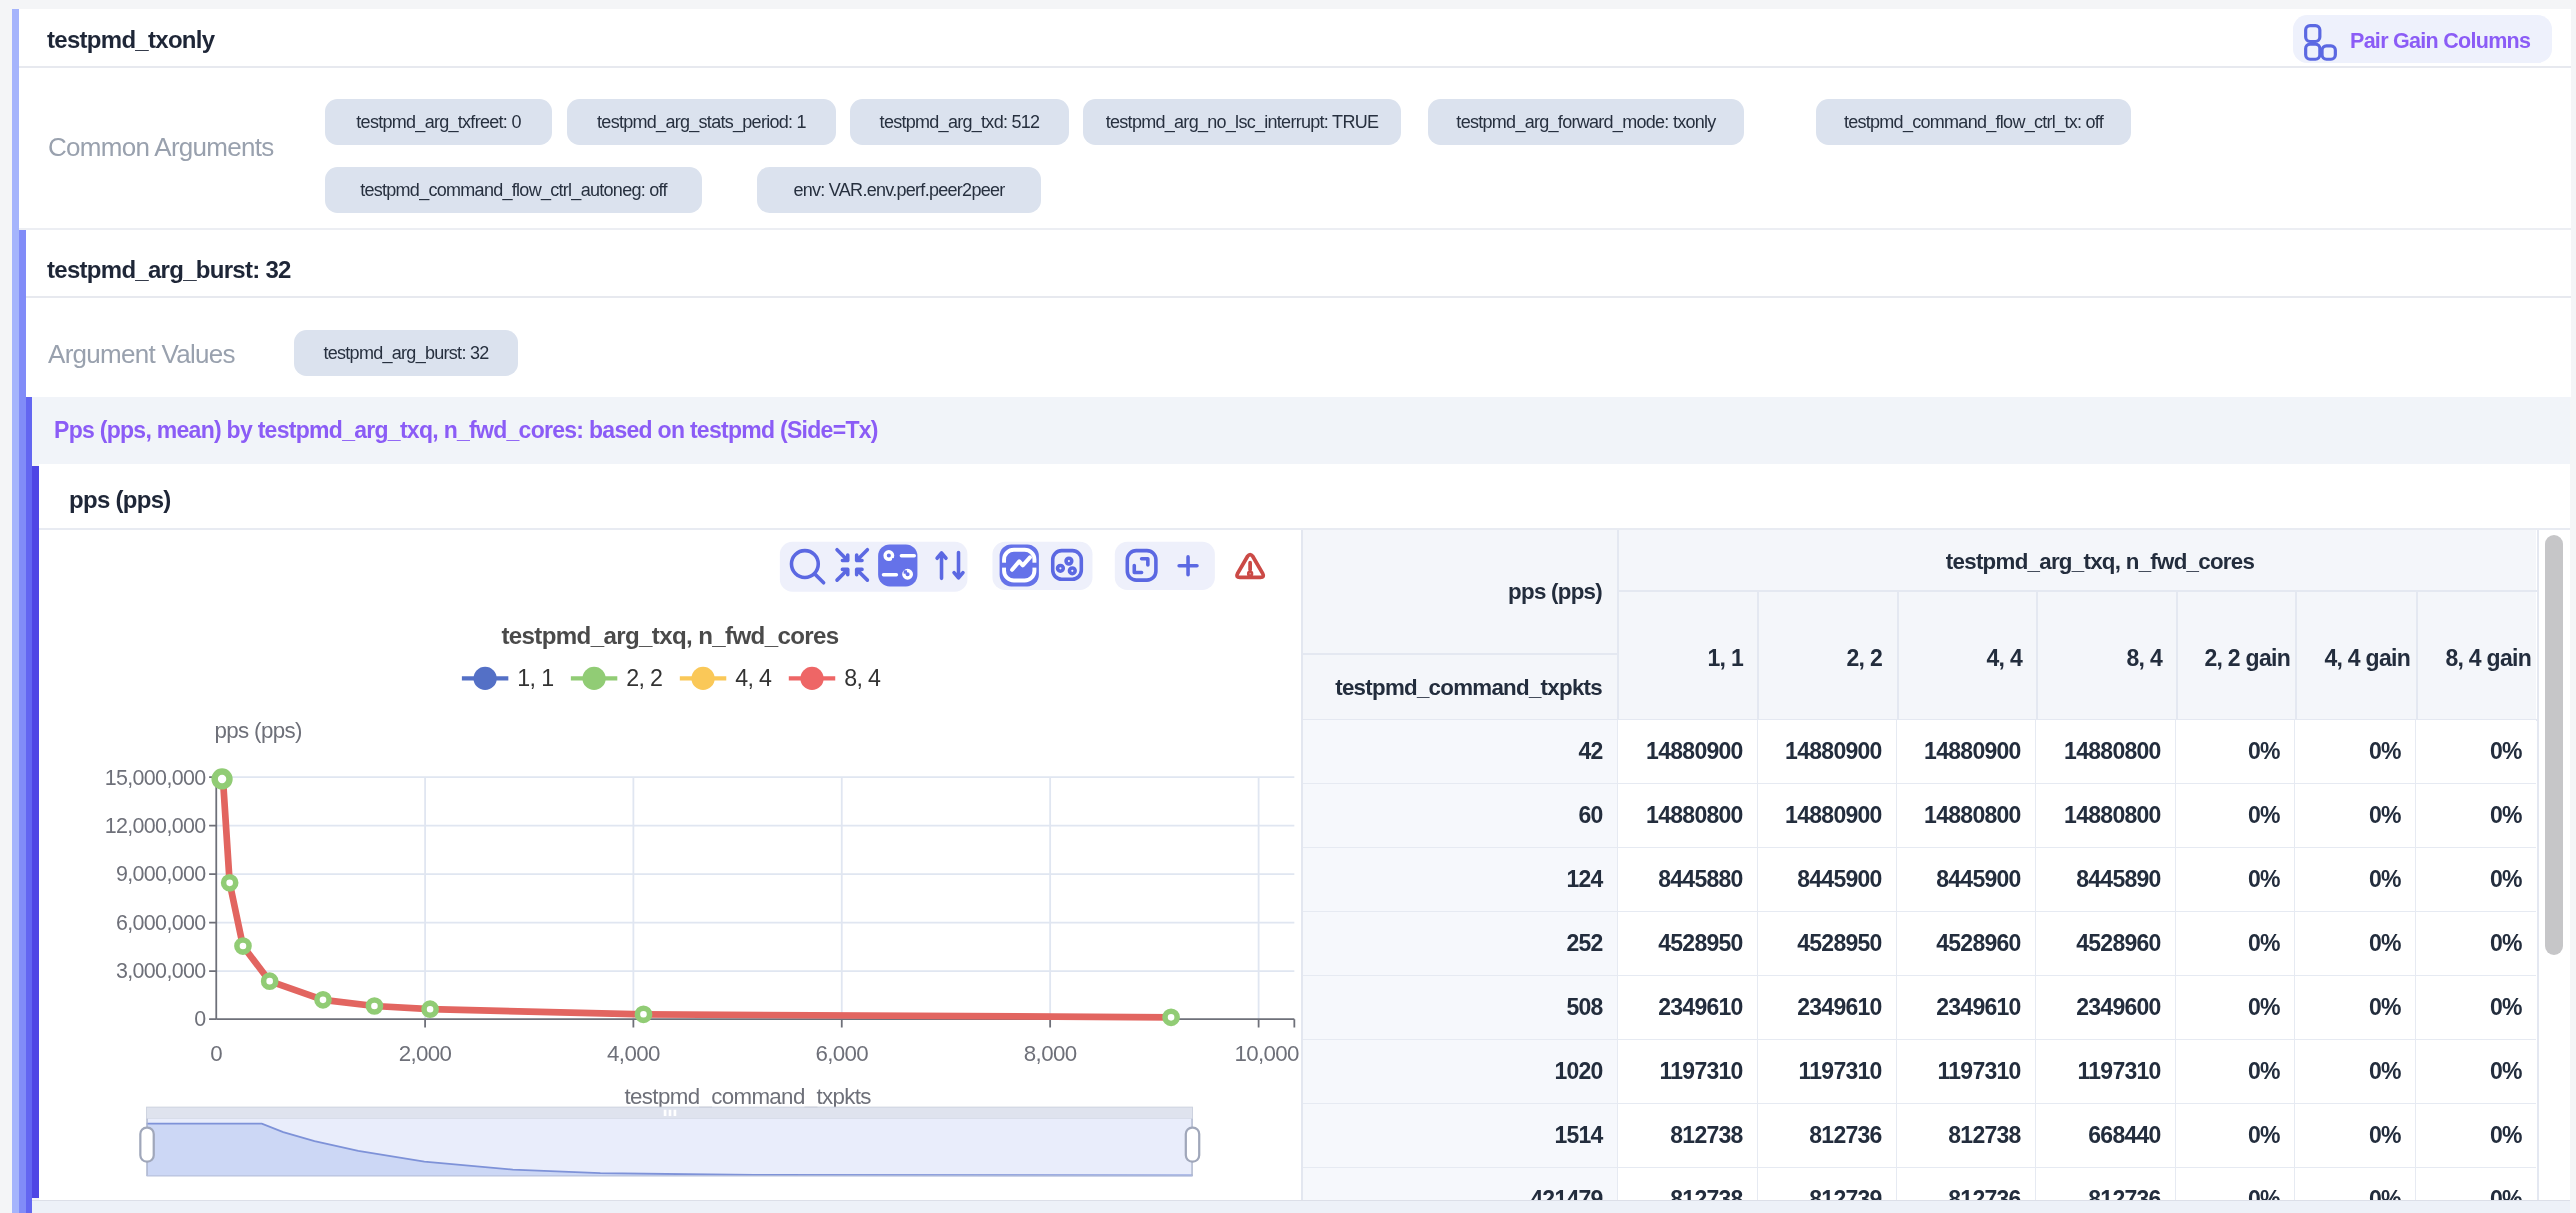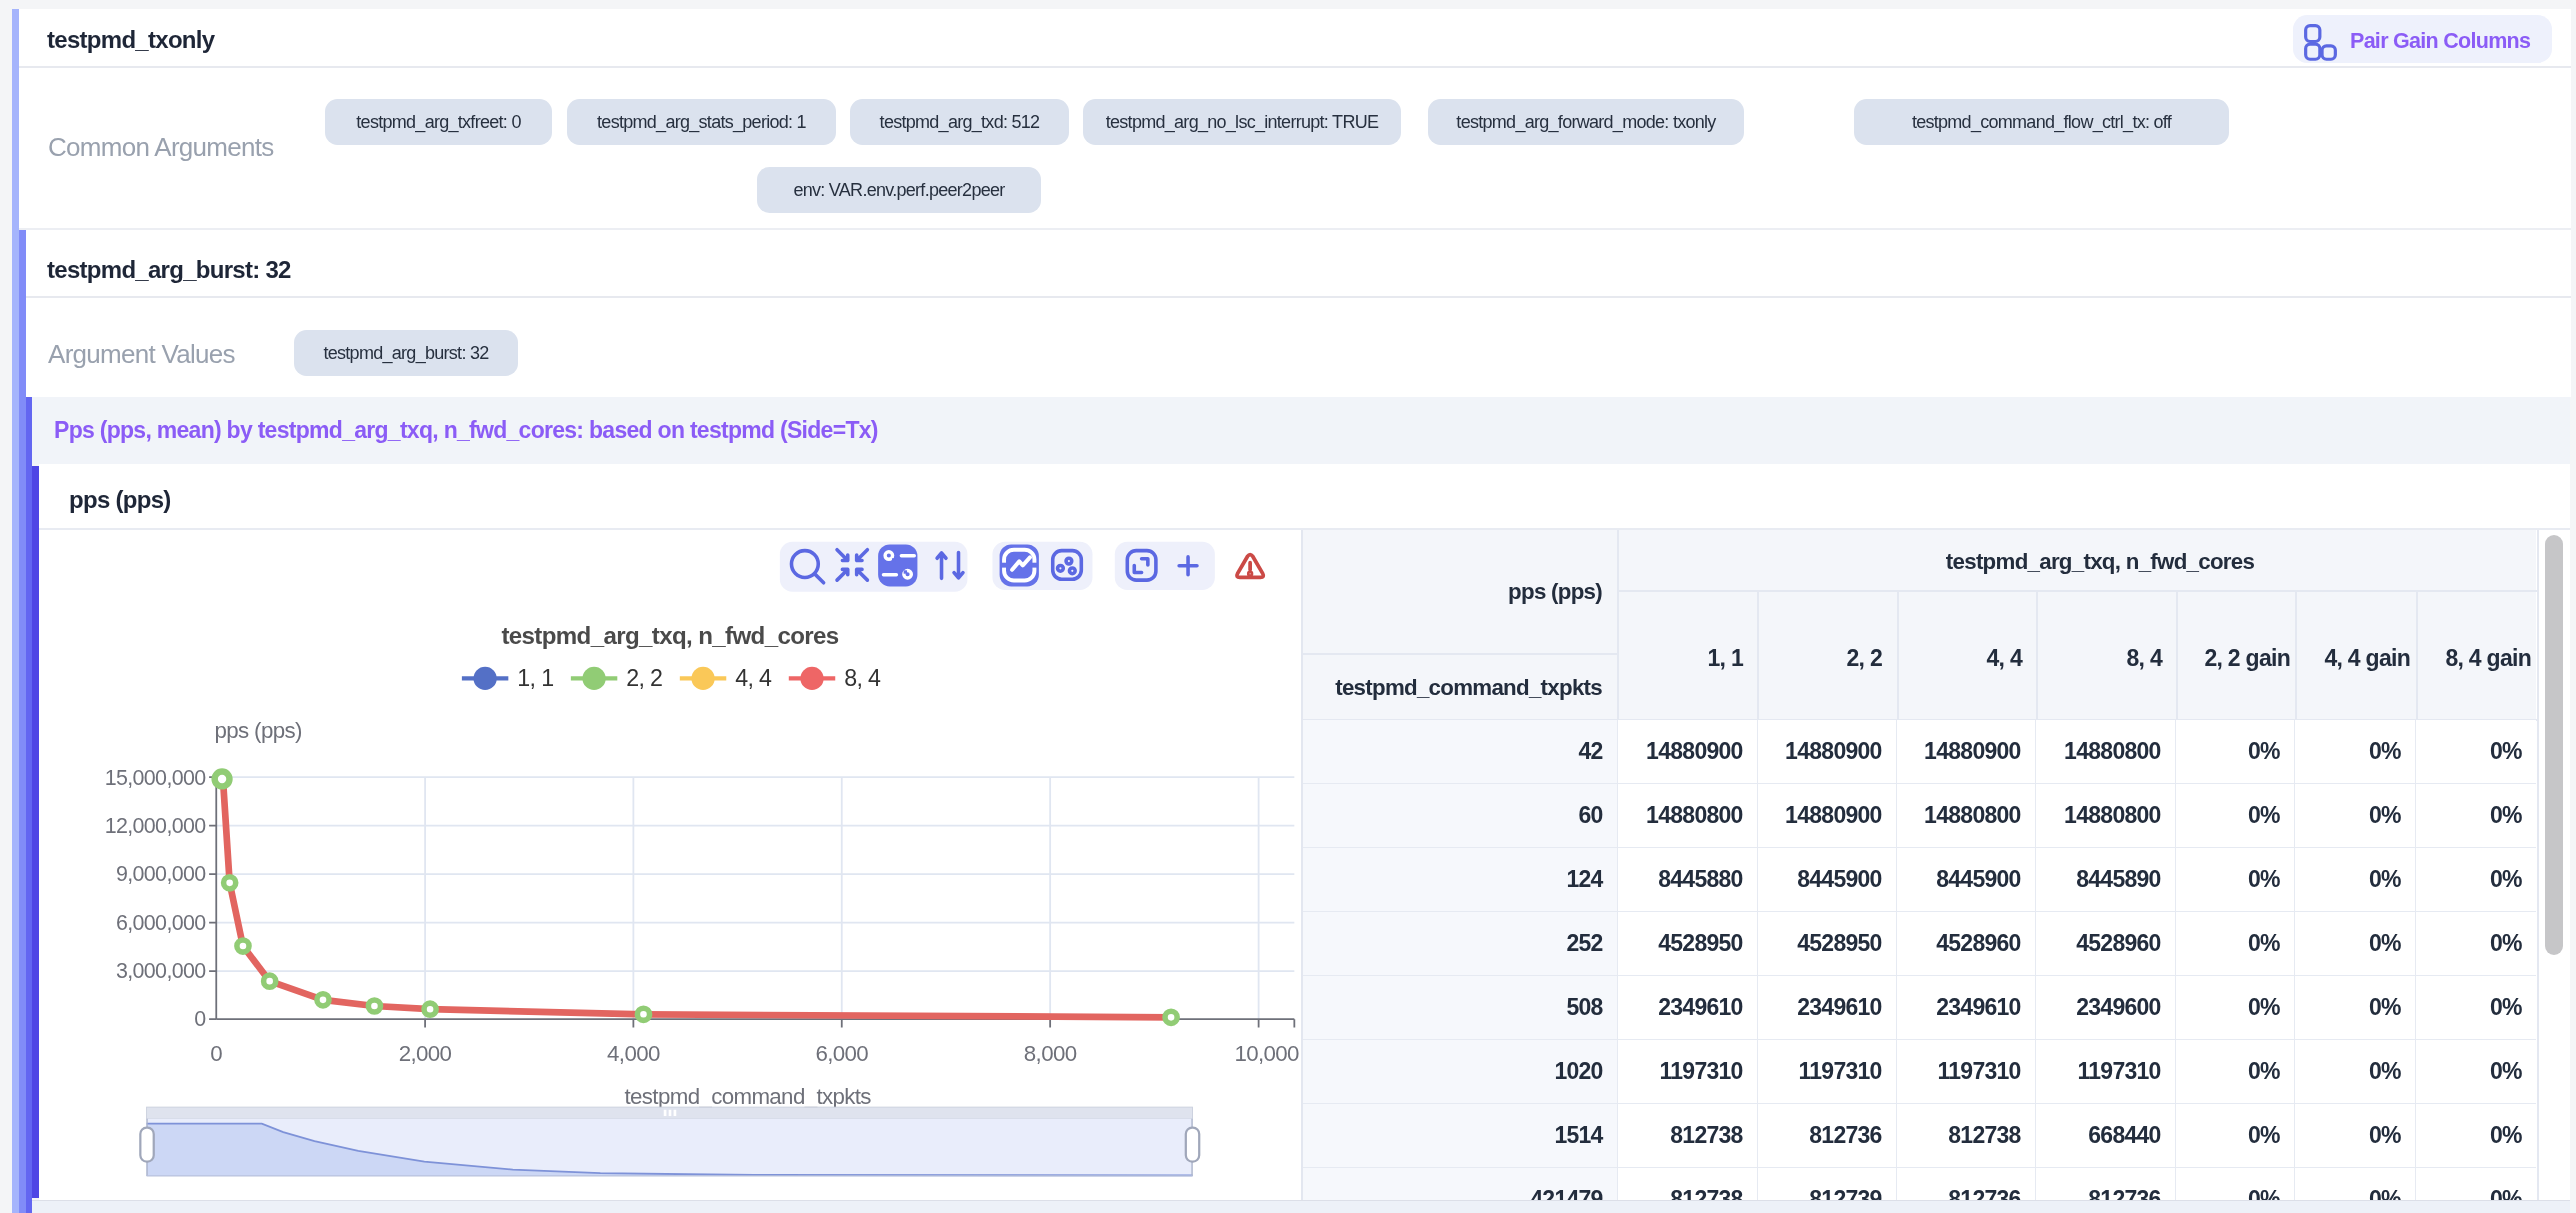--- a/index.html
+++ b/index.html
@@ -36,22 +36,23 @@
     <rect x="3" y="25" width="16" height="17" rx="5"></rect>
     <rect x="21.5" y="27" width="15" height="15" rx="5"></rect>
   </svg>
   <div class="abs" style="left:2350px;top:29px;font-weight:700;font-size:21.5px;color:#8b5cf6">Pair Gain Columns</div>
 
   <div class="chip" style="left:325px;top:99px;width:227px">testpmd_arg_txfreet: 0</div>
   <div class="chip" style="left:567px;top:99px;width:269px">testpmd_arg_stats_period: 1</div>
   <div class="chip" style="left:850px;top:99px;width:219px">testpmd_arg_txd: 512</div>
   <div class="chip" style="left:1083px;top:99px;width:318px">testpmd_arg_no_lsc_interrupt: TRUE</div>
   <div class="chip" style="left:1428px;top:99px;width:316px">testpmd_arg_forward_mode: txonly</div>
-  <div class="chip" style="left:1854px;top:99px;width:375px">testpmd_command_flow_ctrl_tx: off</div>
-
+  <div class="chip" style="left:1816px;top:99px;width:315px">testpmd_command_flow_ctrl_tx: off</div>
+
+  <div class="chip" style="left:325px;top:167px;width:377px">testpmd_command_flow_ctrl_autoneg: off</div>
   <div class="chip" style="left:757px;top:167px;width:284px">env: VAR.env.perf.peer2peer</div>
 
   <div class="abs" style="left:26px;top:229px;width:2545px;height:168px;background:#fff"></div>
   <div class="hline" style="left:19px;top:228px;width:2552px;background:#eceef3"></div>
   <div class="abs ttl" style="left:47px;top:256px">testpmd_arg_burst: 32</div>
   <div class="hline" style="left:26px;top:296px;width:2545px"></div>
   <div class="abs lbl" style="left:48px;top:339px">Argument Values</div>
   <div class="chip" style="left:294px;top:330px;width:224px">testpmd_arg_burst: 32</div>
 
   <div class="abs" style="left:32px;top:397px;width:2538px;height:67px;background:#f1f4f9"></div>

